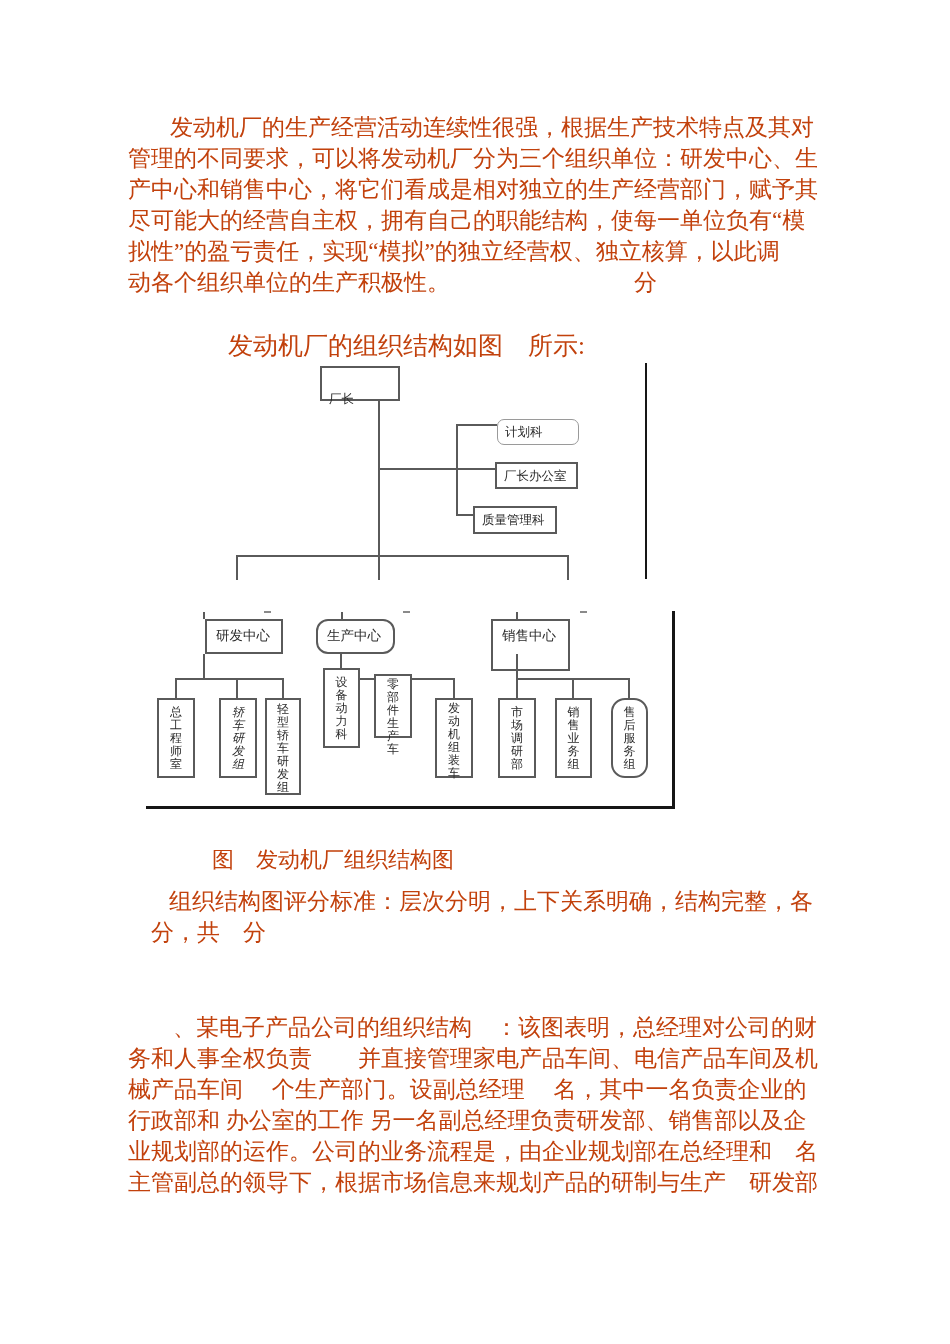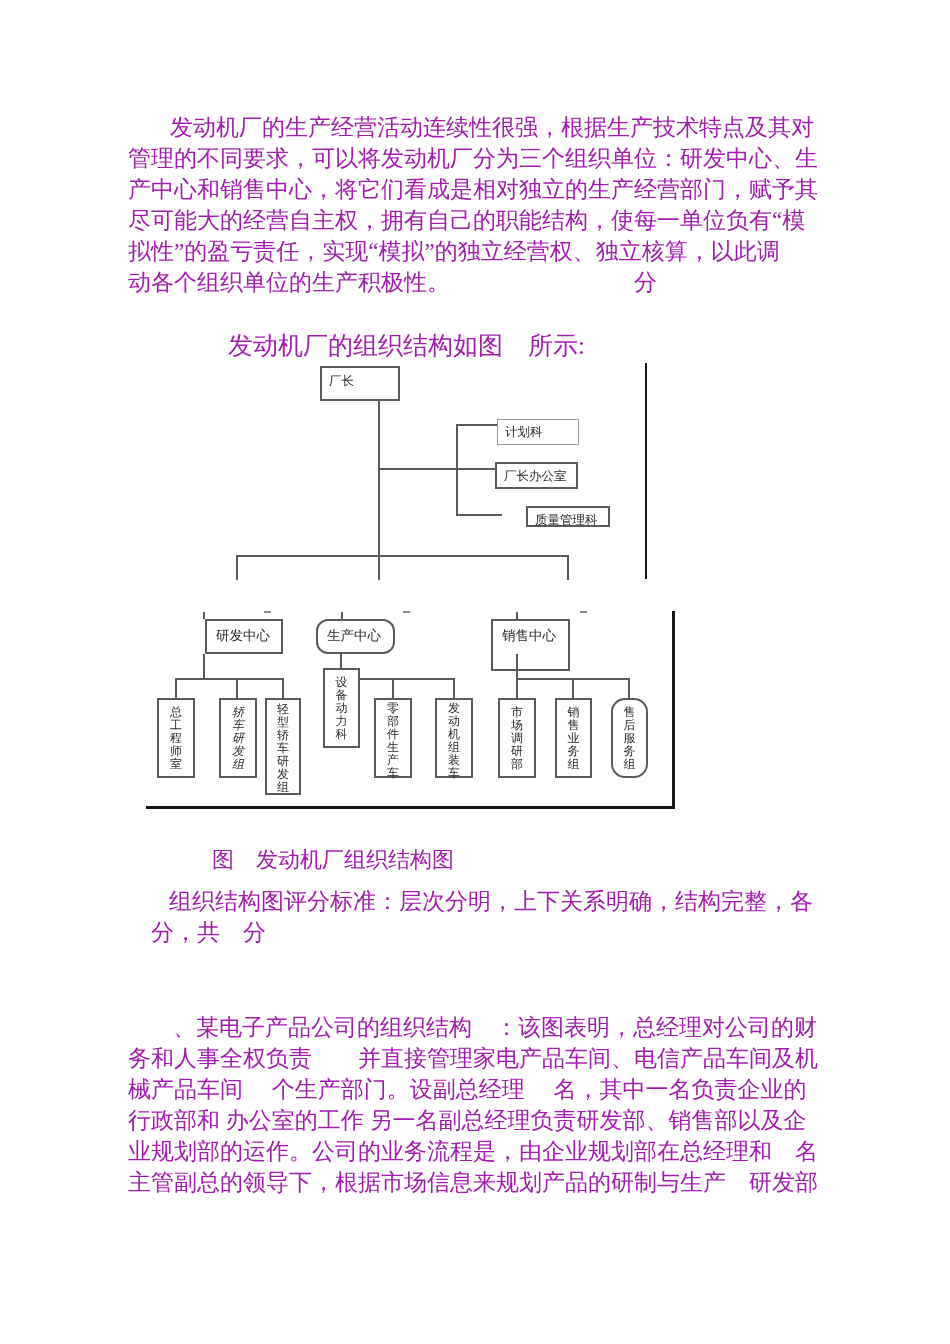--- a/index.html
+++ b/index.html
@@ -10,21 +10,21 @@
     height: 1344px;
     font-family: "Liberation Serif", "DejaVu Serif", serif;
     color: #1c1c1c;
     overflow: hidden;
   }
   .para {
     position: absolute;
     white-space: pre-line;
     font-size: 23px;
     line-height: 31px;
-    color: #a21caf;
+    color: #c2410c;
     text-align: justify;
   }
   .intro       { left: 128px; top: 112px;  width: 698px; text-indent: 42px; }
   .fig-intro   { left: 228px; top: 332px;  font-size: 25px; line-height: 28px; }
   .caption     { left: 212px; top: 845px;  font-size: 22px; line-height: 30px; }
   .grading     { left: 128px; top: 886px;  width: 698px; text-indent: 41px; }
   .electronics { left: 128px; top: 1012px; width: 700px; text-indent: 45px; }
 
   .org-chart { position: absolute; left: 0; top: 0; width: 950px; height: 1344px; }
   .box {
@@ -63,36 +63,36 @@
 拟性”的盈亏责任，实现“模拟”的独立经营权、独立核算，以此调
 动各个组织单位的生产积极性。　　　　　　　　分</p>
 
 <p class="para fig-intro">发动机厂的组织结构如图　所示:</p>
 
 <div class="org-chart">
 
   <div class="frame" style="left:645px; top:363px; width:2px; height:216px;"></div>
 
   <div class="box" style="left:320px; top:366px; width:80px; height:35px;">
-    <span class="lbl" style="padding-top:6px;">厂长</span>
+    <span class="lbl" style="padding-top:24px;">厂长</span>
   </div>
 
   <div class="ln" style="left:378px; top:401px; width:2px; height:179px;"></div>
   <div class="ln" style="left:378px; top:468px; width:117px; height:2px;"></div>
   <div class="ln" style="left:456px; top:424px; width:2px; height:92px;"></div>
   <div class="ln" style="left:456px; top:424px; width:41px; height:2px;"></div>
   <div class="ln" style="left:456px; top:514px; width:46px; height:2px;"></div>
 
-  <div class="box light" style="left:497px; top:419px; width:82px; height:26px;">
+  <div class="box light" style="left:497px; top:419px; width:82px; height:26px;border-radius:7px;">
     <span class="lbl">计划科</span>
   </div>
   <div class="box" style="left:495px; top:462px; width:83px; height:27px;">
     <span class="lbl">厂长办公室</span>
   </div>
-  <div class="box" style="left:526px; top:506px; width:84px; height:21px;">
+  <div class="box" style="left:473px; top:506px; width:84px; height:28px;">
     <span class="lbl">质量管理科</span>
   </div>
 
   <div class="ln" style="left:237px; top:555px; width:332px; height:2px;"></div>
   <div class="ln" style="left:236px; top:555px; width:2px; height:25px;"></div>
   <div class="ln" style="left:567px; top:555px; width:2px; height:25px;"></div>
 
   <div class="frame" style="left:672px; top:611px; width:3px; height:198px;"></div>
   <div class="frame" style="left:146px; top:806px; width:529px; height:3px;"></div>
 
@@ -129,21 +129,21 @@
   </div>
 
   <div class="ln" style="left:340px; top:654px; width:2px; height:25px;"></div>
   <div class="ln" style="left:340px; top:678px; width:115px; height:2px;"></div>
   <div class="ln" style="left:340px; top:678px; width:2px; height:20px;"></div>
   <div class="ln" style="left:392px; top:678px; width:2px; height:20px;"></div>
   <div class="ln" style="left:453px; top:678px; width:2px; height:20px;"></div>
   <div class="box vbox" style="left:323px; top:668px; width:37px; height:80px;">
     <span class="vlbl">设备动力科</span>
   </div>
-  <div class="box vbox" style="left:374px; top:698px; width:38px; height:80px;">
+  <div class="box vbox" style="left:374px; top:674px; width:38px; height:64px;">
     <span class="vlbl" style="margin-top:2px;">零部件生产车</span>
   </div>
   <div class="box vbox" style="left:435px; top:698px; width:38px; height:80px;">
     <span class="vlbl" style="margin-top:2px;">发动机组装车</span>
   </div>
 
   <div class="ln" style="left:516px; top:654px; width:2px; height:25px;"></div>
   <div class="ln" style="left:516px; top:678px; width:114px; height:2px;"></div>
   <div class="ln" style="left:516px; top:678px; width:2px; height:20px;"></div>
   <div class="ln" style="left:572px; top:678px; width:2px; height:20px;"></div>

